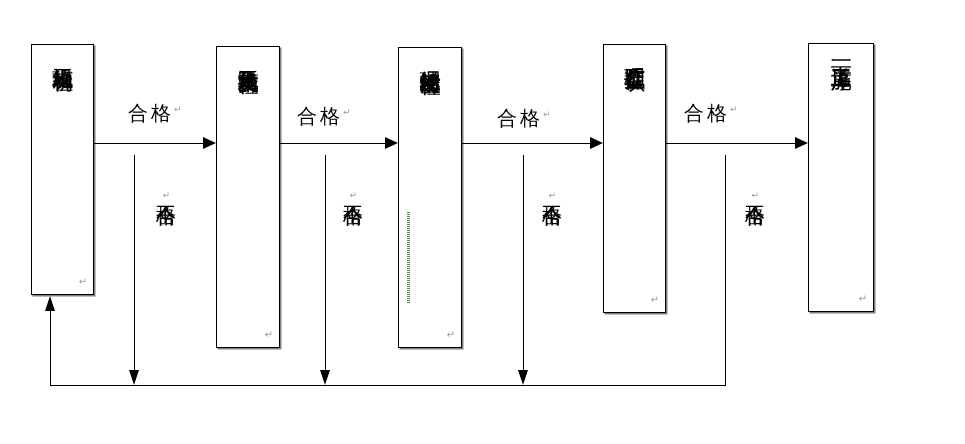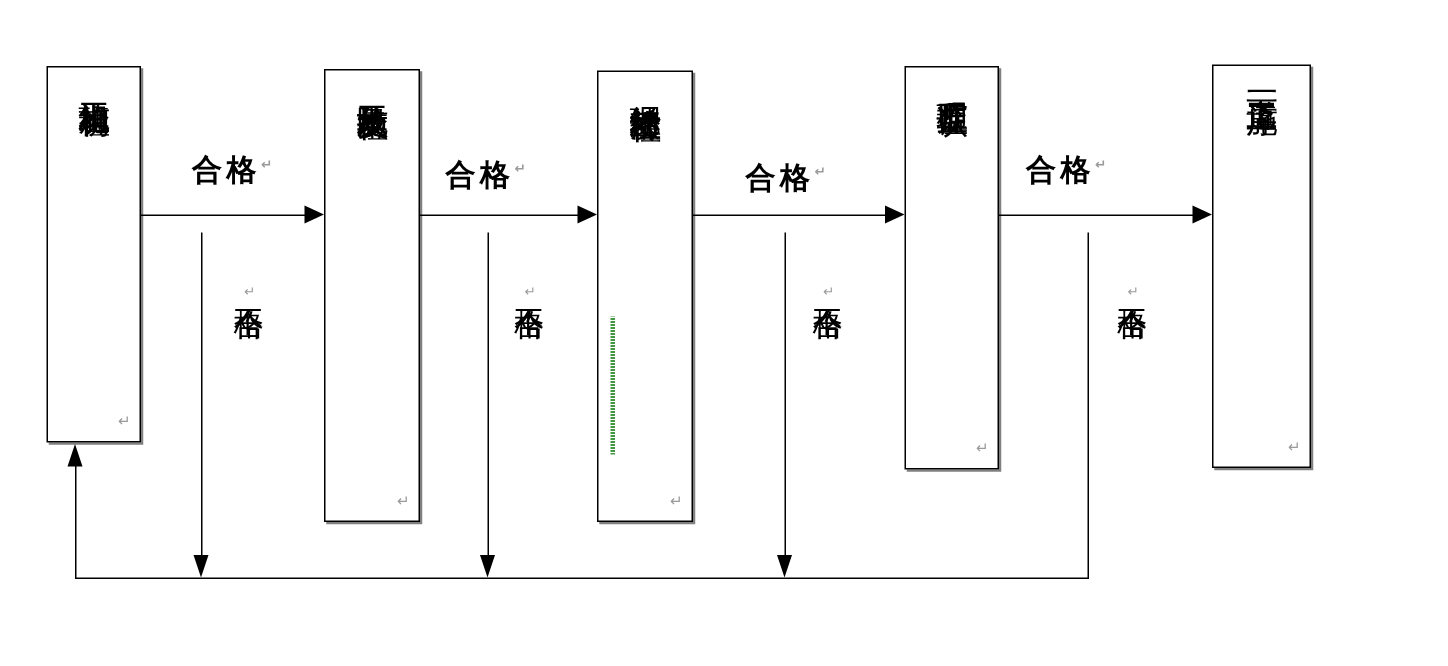--- a/index.html
+++ b/index.html
@@ -85,21 +85,20 @@
     border-right: 5.5px solid transparent;
     border-bottom: 15px solid #000000;
   }
   
   .hlabel {
     position: absolute;
     font-size: 20px;
     color: #000000;
     letter-spacing: 3px;
     white-space: nowrap;
-    font-weight: bold;
   }
   .hlabel .pilcrow {
     font-size: 9px;
     color: #9a9a9a;
     letter-spacing: 0;
     vertical-align: super;
     font-family: "DejaVu Sans", sans-serif;
   }
   .vlabel {
     position: absolute;

